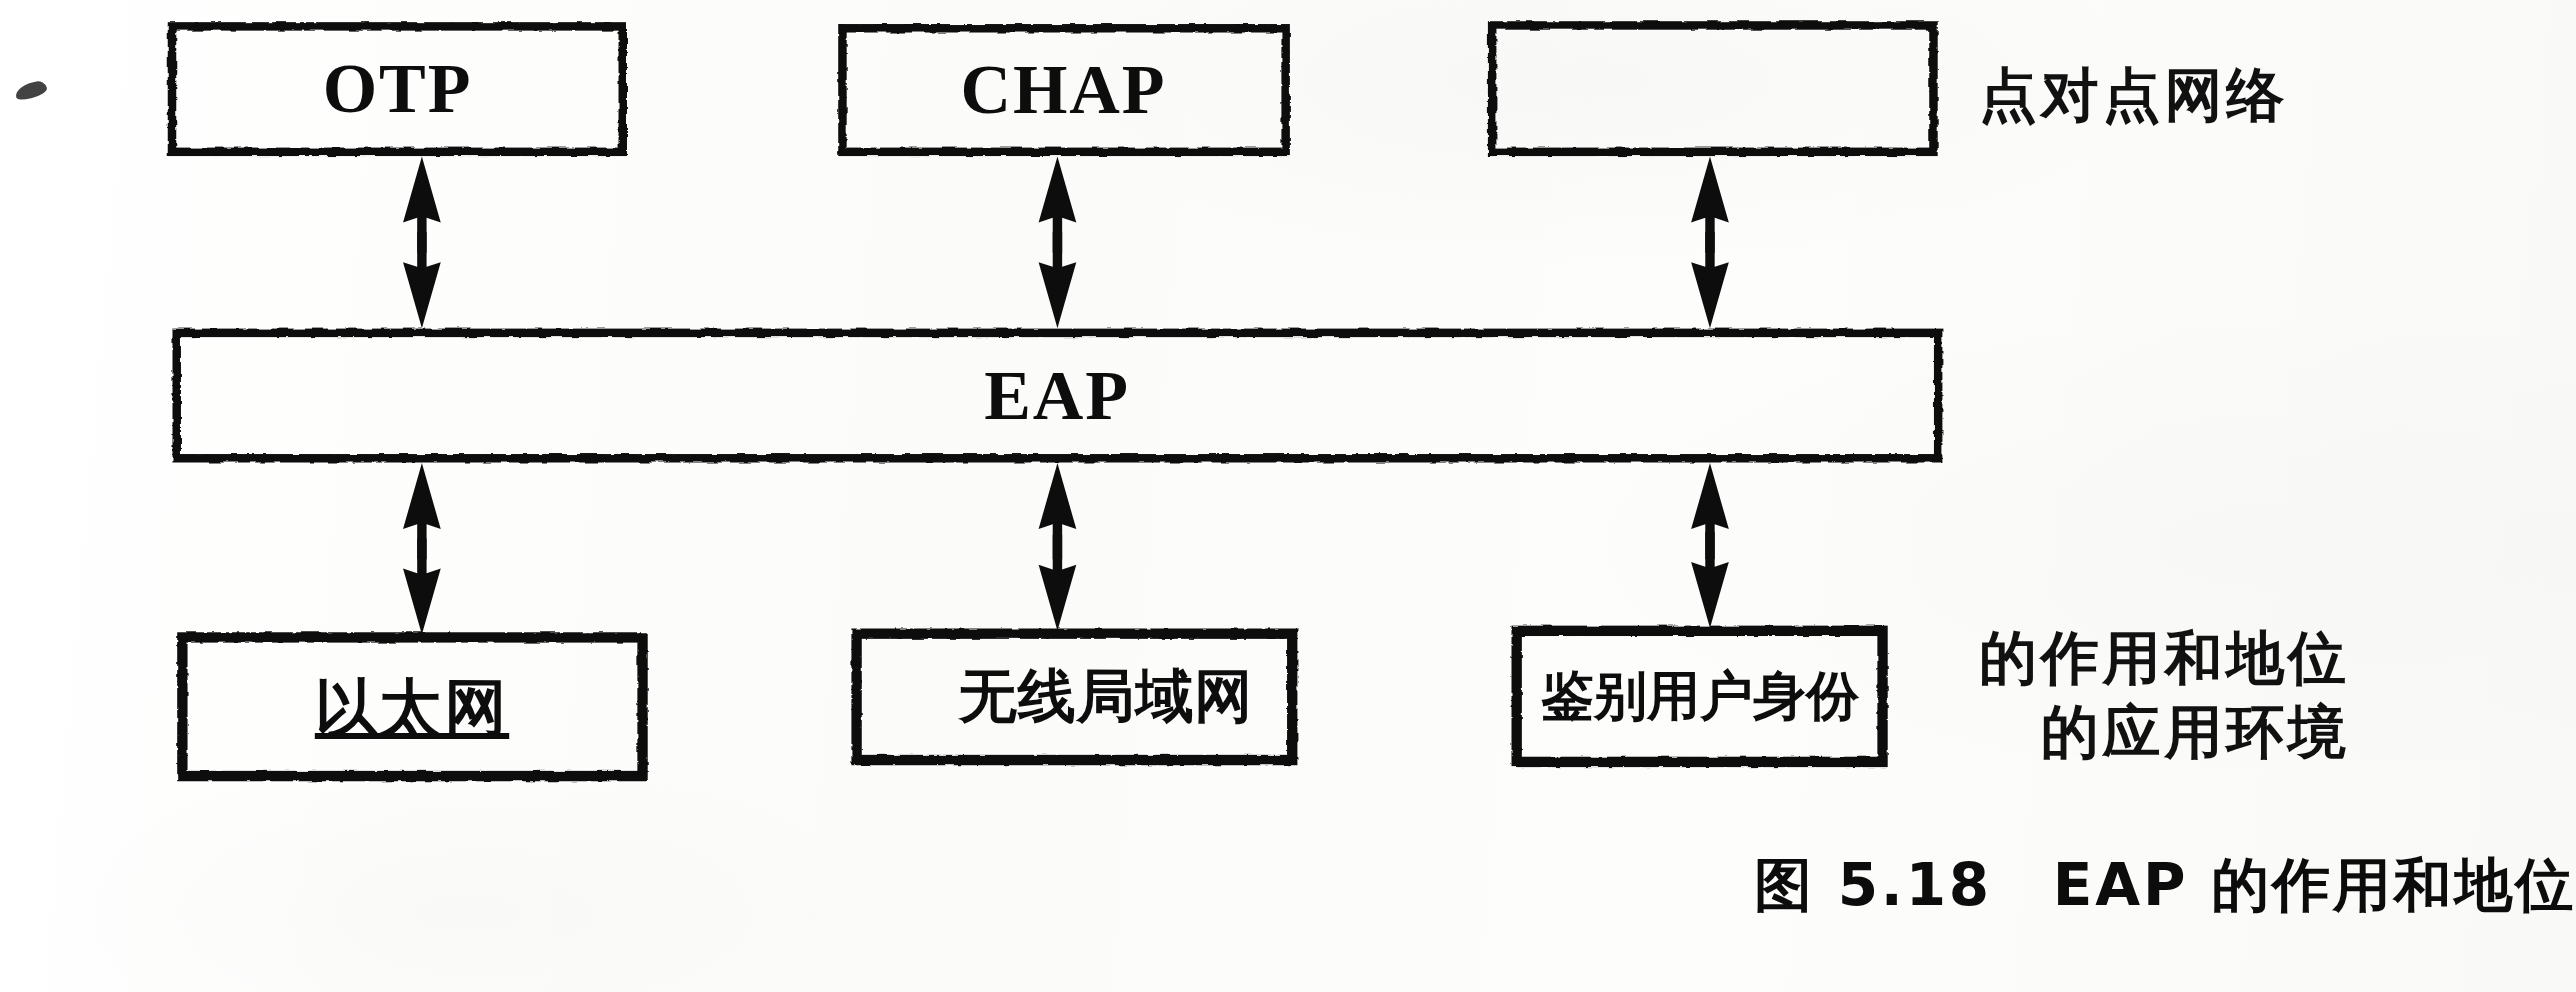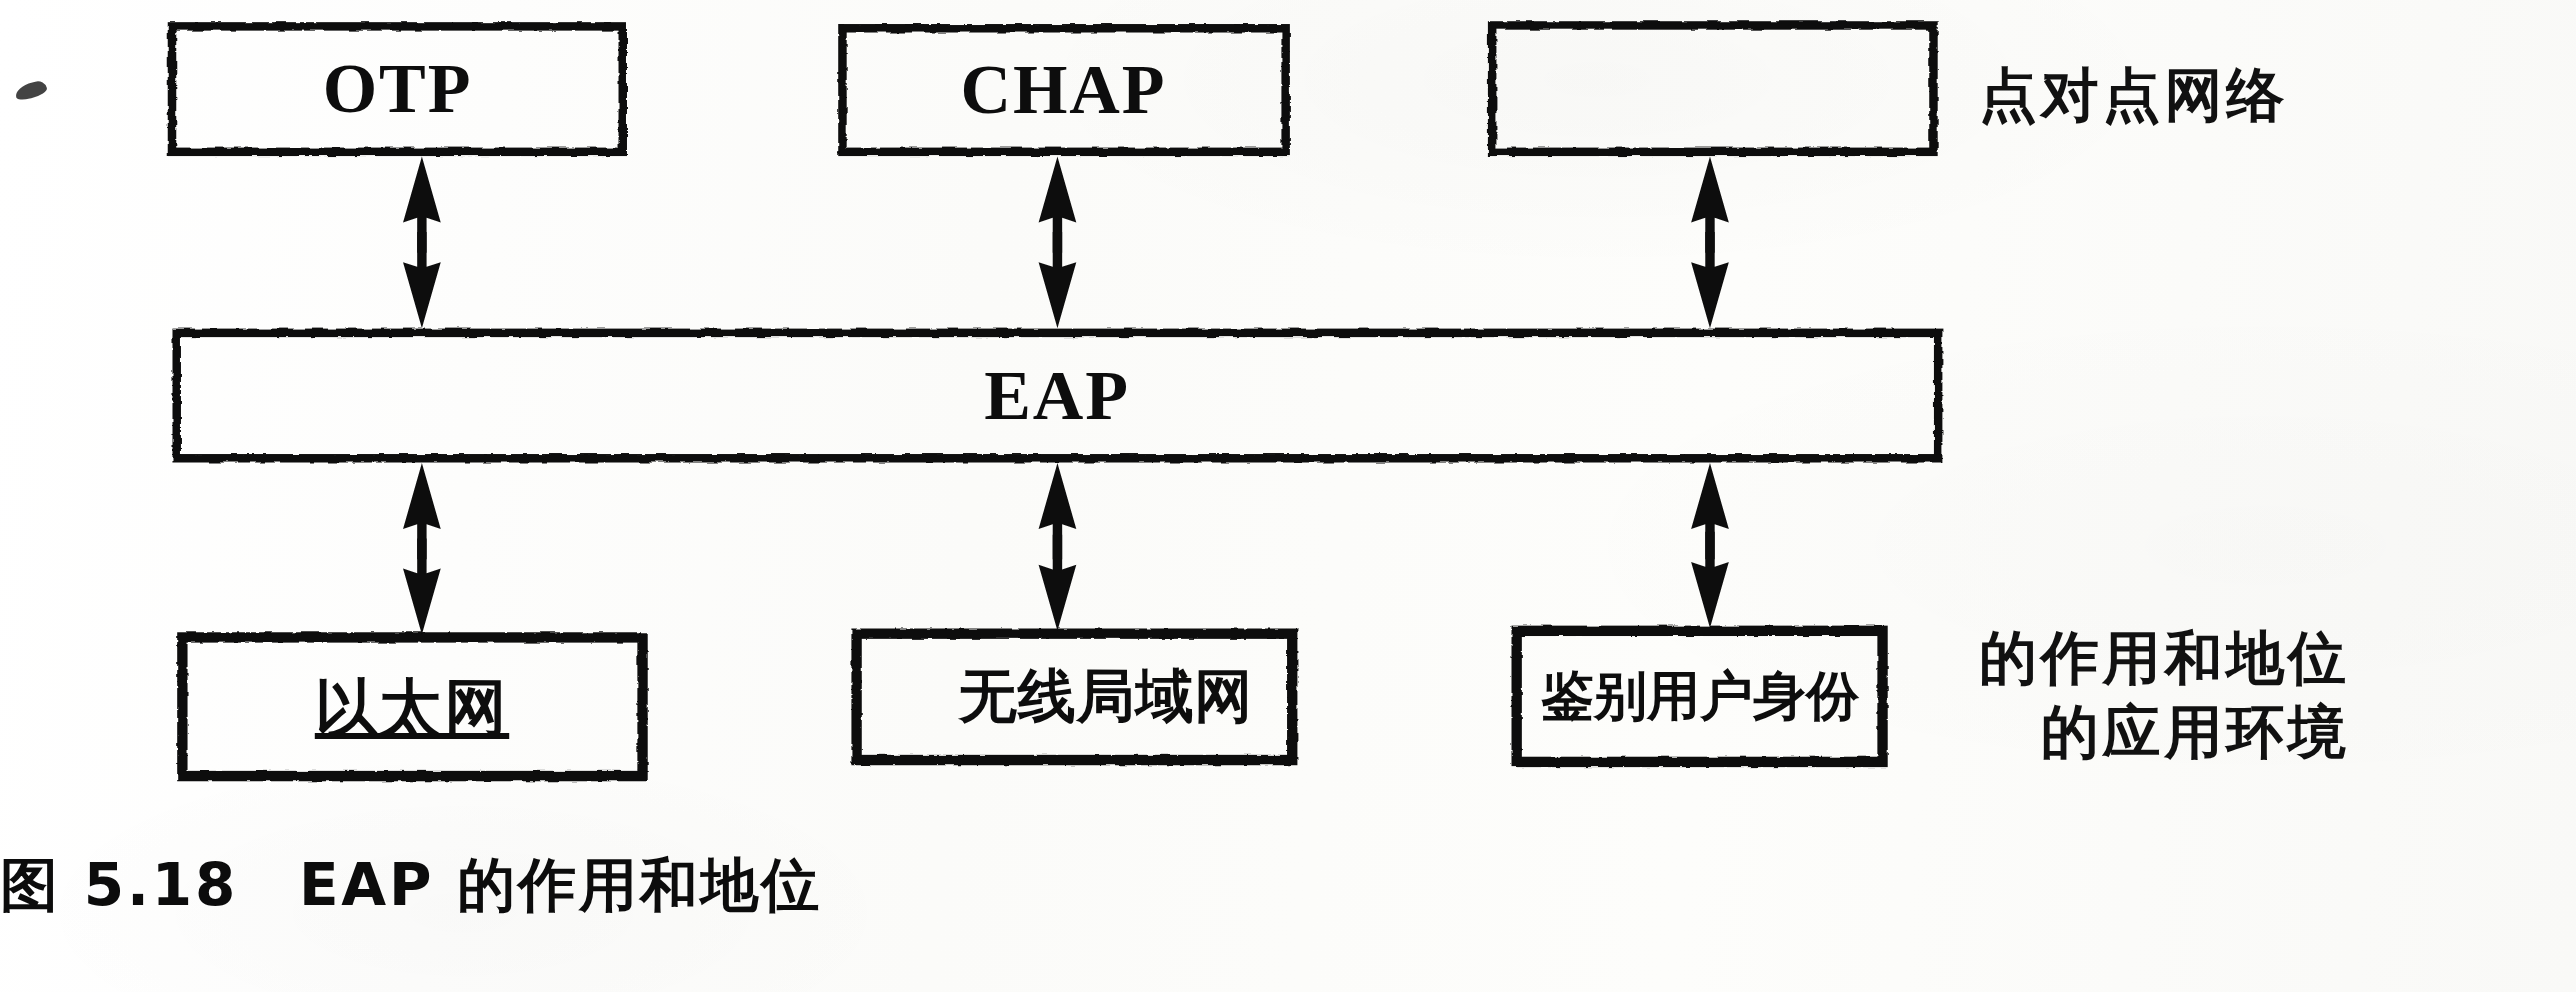--- a/index.html
+++ b/index.html
@@ -48,21 +48,21 @@
     font-family:"DejaVu Sans","Liberation Sans",sans-serif;
     font-weight:700;
     font-size:58px;
     letter-spacing:3.8px;
     line-height:74px;
     white-space:nowrap;
   }
   .caption{
     position:absolute;
     left:0;right:0;
-    text-align:left;
+    text-align:right;
     color:#0c0c0c;
     font-family:"DejaVu Sans","Liberation Sans",sans-serif;
     font-weight:700;
     font-size:58px;
     letter-spacing:2.8px;
     white-space:pre;
   }
   
   .smudge{
     position:absolute;

